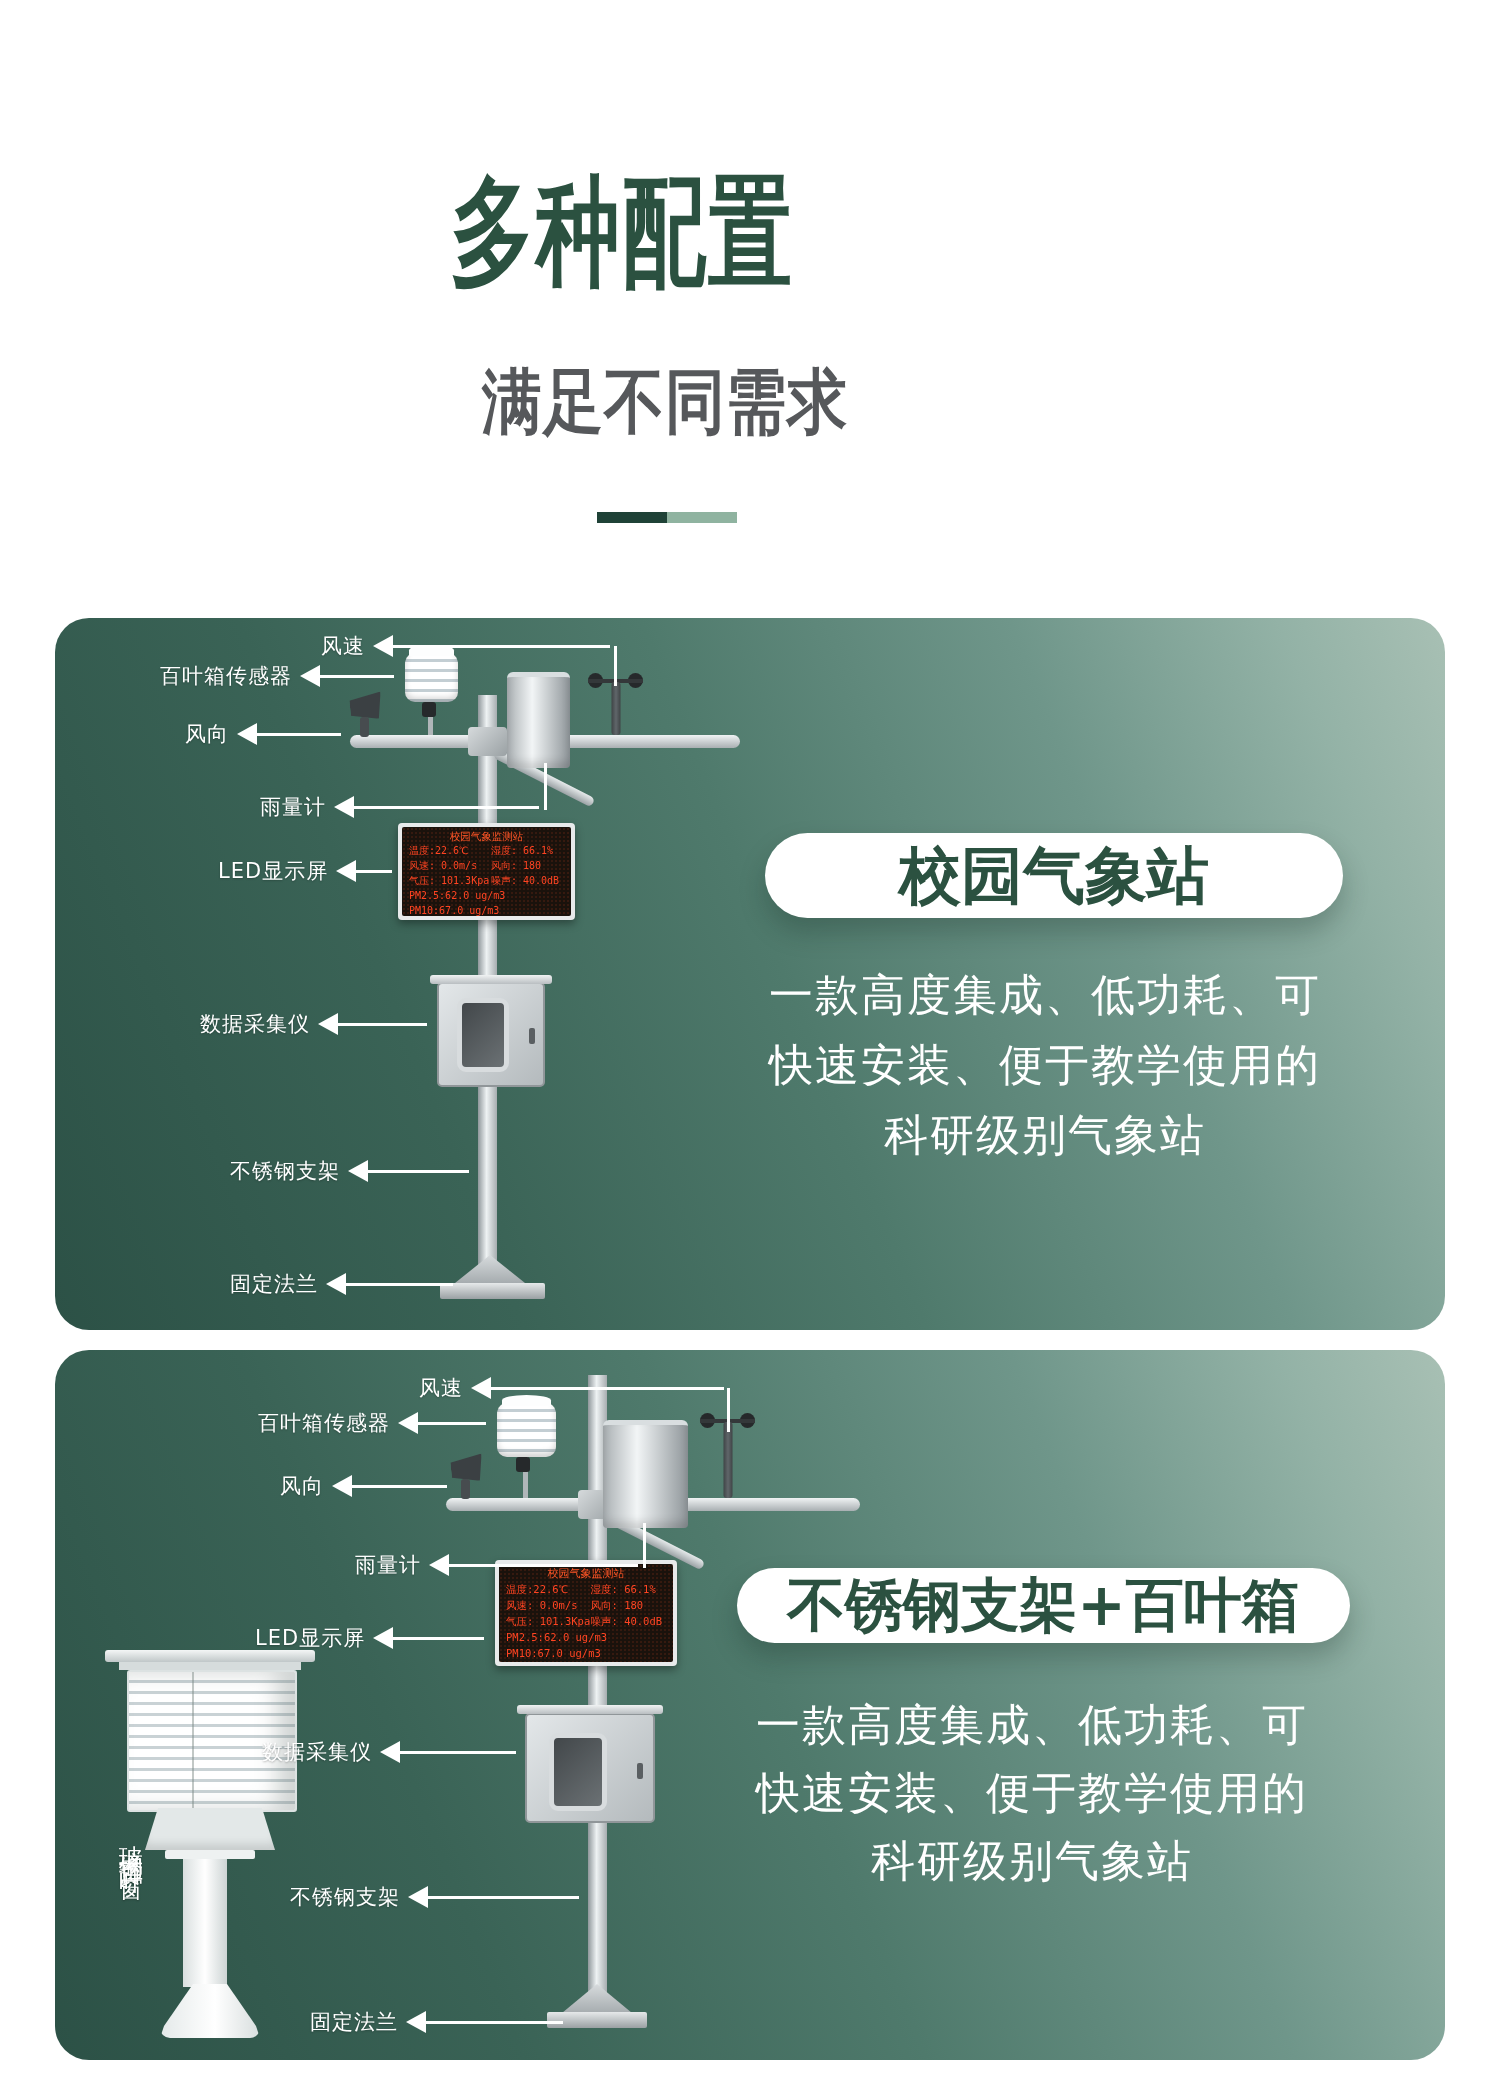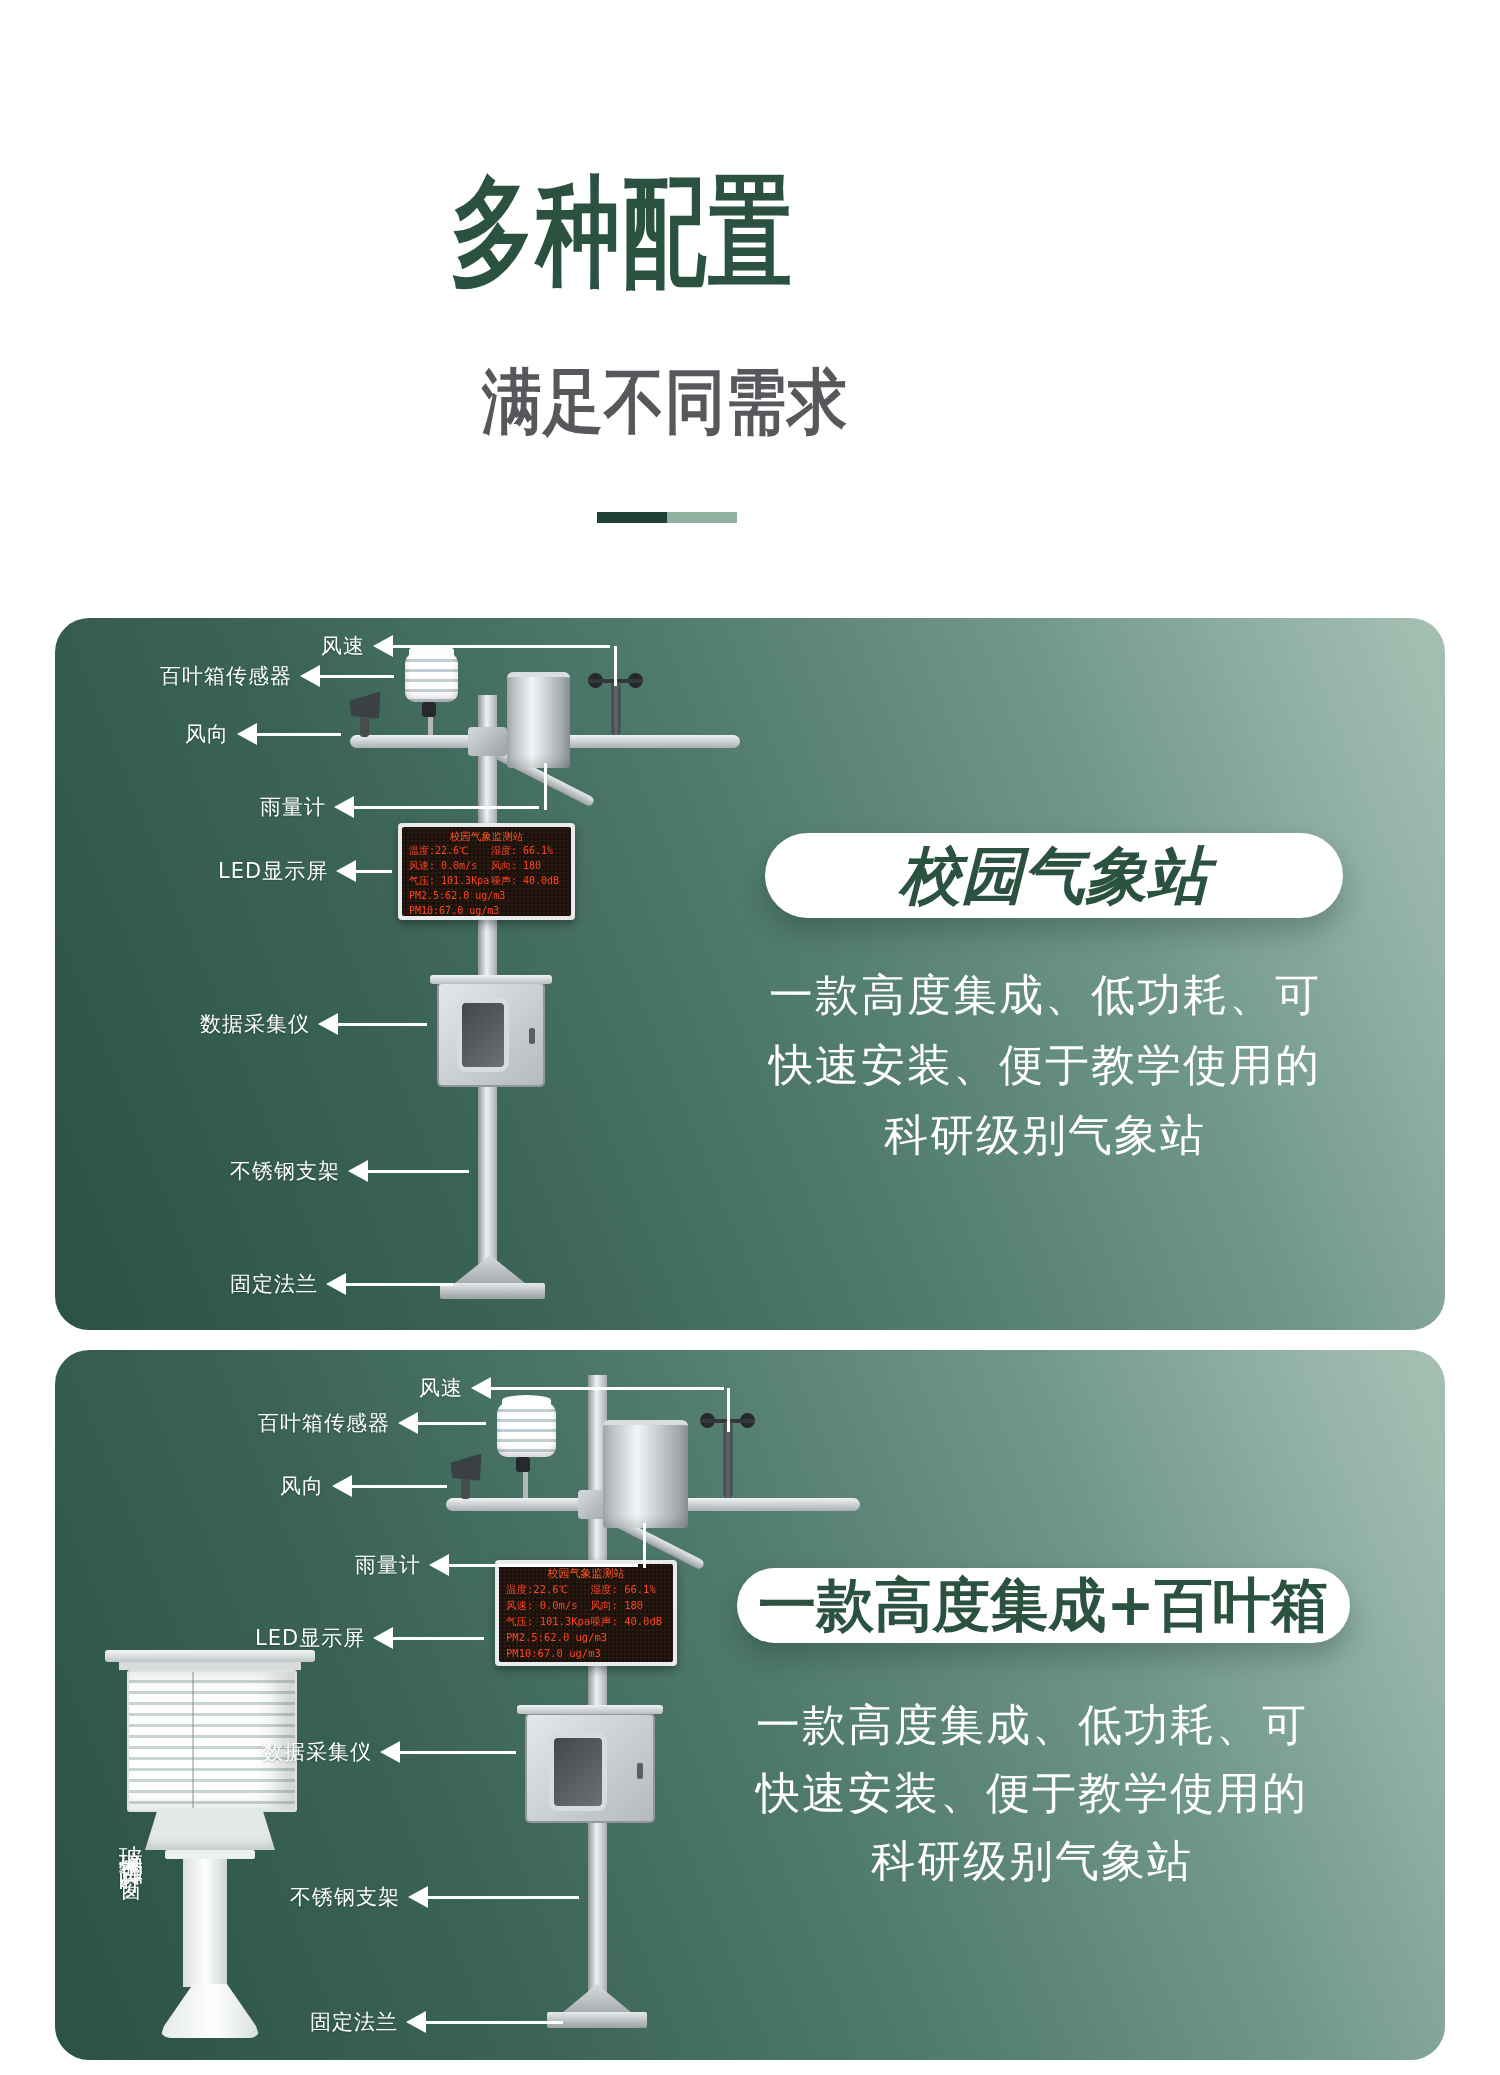--- a/index.html
+++ b/index.html
@@ -194,21 +194,21 @@
       <span class="tri"></span>
       <span class="ln" style="width:101px;"></span>
     </div>
     <div class="callout" style="left:175px;top:651px;">
       <span class="txt">固定法兰</span>
       <span class="tri"></span>
       <span class="ln" style="width:107px;"></span>
     </div>
 
     <div class="pill" style="left:710px;top:215px;width:578px;height:85px;">
-      <span style="font-size:62px;font-style:italic;">校园气象站</span>
+      <span style="font-size:62px;">校园气象站</span>
     </div>
     <div class="desc" style="left:680px;top:342px;width:620px;">
       <div>一款高度集成、低功耗、可</div>
       <div>快速安装、便于教学使用的</div>
       <div>科研级别气象站</div>
     </div>
   </section>
 
   <section class="panel p2">
 
@@ -309,21 +309,21 @@
       <span class="tri"></span>
       <span class="ln" style="width:151px;"></span>
     </div>
     <div class="callout" style="left:255px;top:657px;">
       <span class="txt">固定法兰</span>
       <span class="tri"></span>
       <span class="ln" style="width:137px;"></span>
     </div>
 
     <div class="pill" style="left:682px;top:218px;width:613px;height:75px;">
-      <span style="font-size:58px;">一款高度集成+百叶箱</span>
+      <span style="font-size:58px;">不锈钢支架+百叶箱</span>
     </div>
     <div class="desc" style="left:667px;top:341px;width:620px;line-height:68px;">
       <div>一款高度集成、低功耗、可</div>
       <div>快速安装、便于教学使用的</div>
       <div>科研级别气象站</div>
     </div>
   </section>
 
 </div>
 

